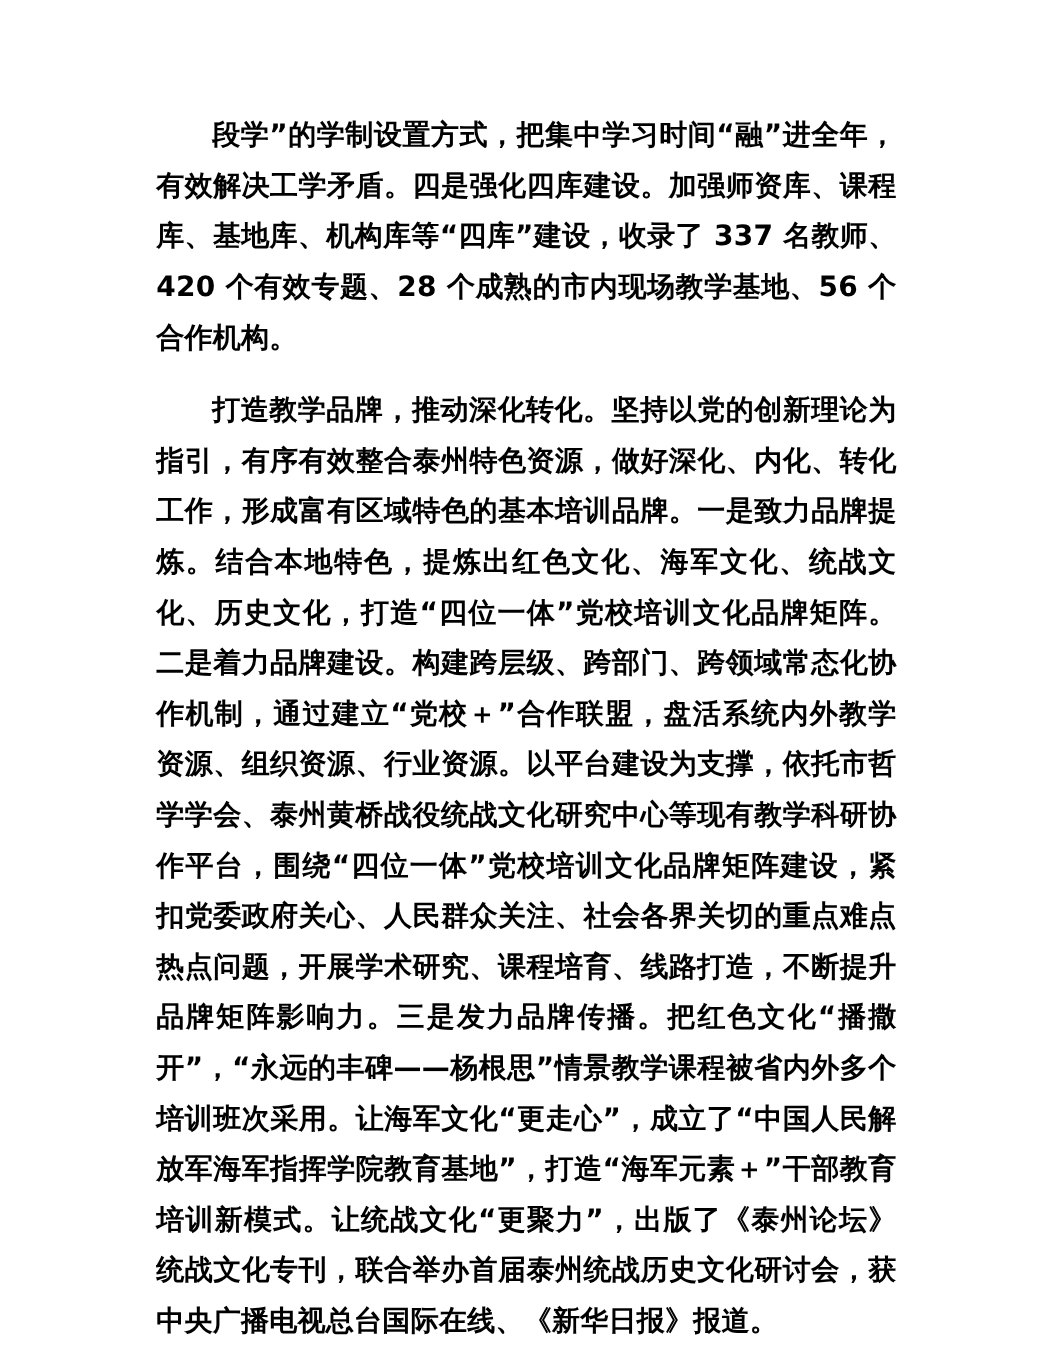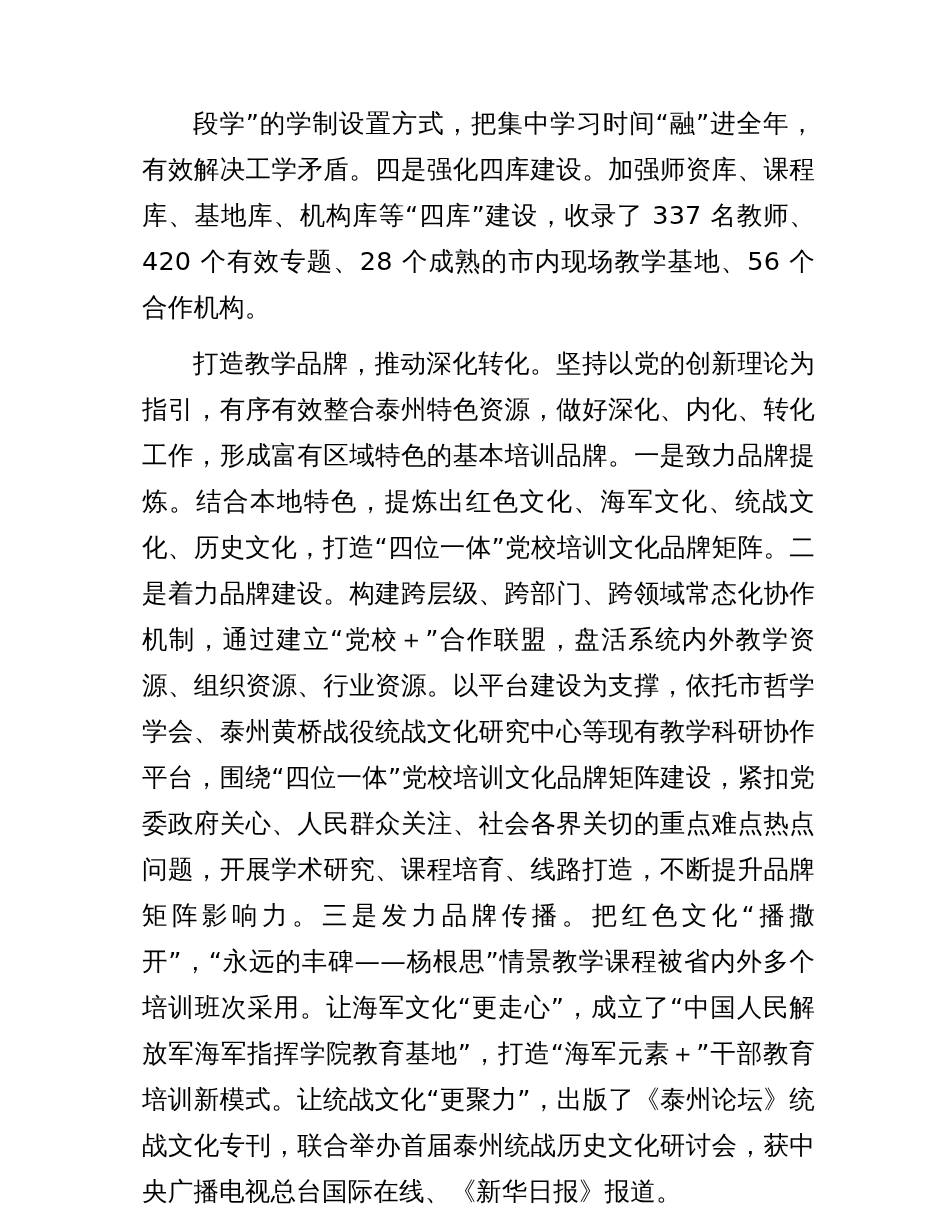--- a/index.html
+++ b/index.html
@@ -14,36 +14,37 @@
     color: #000000;
     overflow: hidden;
   }
   .page {
     position: relative;
     width: 950px;
     height: 1230px;
     background: #ffffff;
     box-sizing: border-box;
     padding: 100px 135px 0 142px;
+    font-weight: bold;
   }
   .doc-body {
     font-size: 25.5px;
     line-height: 46px;
     letter-spacing: 0.2px;
     text-align: justify;
     text-justify: inter-ideograph;
   }
   .para {
     margin: 0 0 4px 0;
     text-indent: 2em;
     text-align: justify;
     text-justify: inter-ideograph;
   }
   .para + .para {
-    margin-top: 10px;
+    margin-top: 20px;
   }
 </style>
 </head>
 <body>
 
 <div class="page">
   <div class="doc-body">
     <p class="para">段学”的学制设置方式，把集中学习时间“融”进全年，有效解决工学矛盾。四是强化四库建设。加强师资库、课程库、基地库、机构库等“四库”建设，收录了 337 名教师、420 个有效专题、28 个成熟的市内现场教学基地、56 个合作机构。</p>
     <p class="para">打造教学品牌，推动深化转化。坚持以党的创新理论为指引，有序有效整合泰州特色资源，做好深化、内化、转化工作，形成富有区域特色的基本培训品牌。一是致力品牌提炼。结合本地特色，提炼出红色文化、海军文化、统战文化、历史文化，打造“四位一体”党校培训文化品牌矩阵。二是着力品牌建设。构建跨层级、跨部门、跨领域常态化协作机制，通过建立“党校＋”合作联盟，盘活系统内外教学资源、组织资源、行业资源。以平台建设为支撑，依托市哲学学会、泰州黄桥战役统战文化研究中心等现有教学科研协作平台，围绕“四位一体”党校培训文化品牌矩阵建设，紧扣党委政府关心、人民群众关注、社会各界关切的重点难点热点问题，开展学术研究、课程培育、线路打造，不断提升品牌矩阵影响力。三是发力品牌传播。把红色文化“播撒开”，“永远的丰碑——杨根思”情景教学课程被省内外多个培训班次采用。让海军文化“更走心”，成立了“中国人民解放军海军指挥学院教育基地”，打造“海军元素＋”干部教育培训新模式。让统战文化“更聚力”，出版了《泰州论坛》统战文化专刊，联合举办首届泰州统战历史文化研讨会，获中央广播电视总台国际在线、《新华日报》报道。</p>
   </div>

